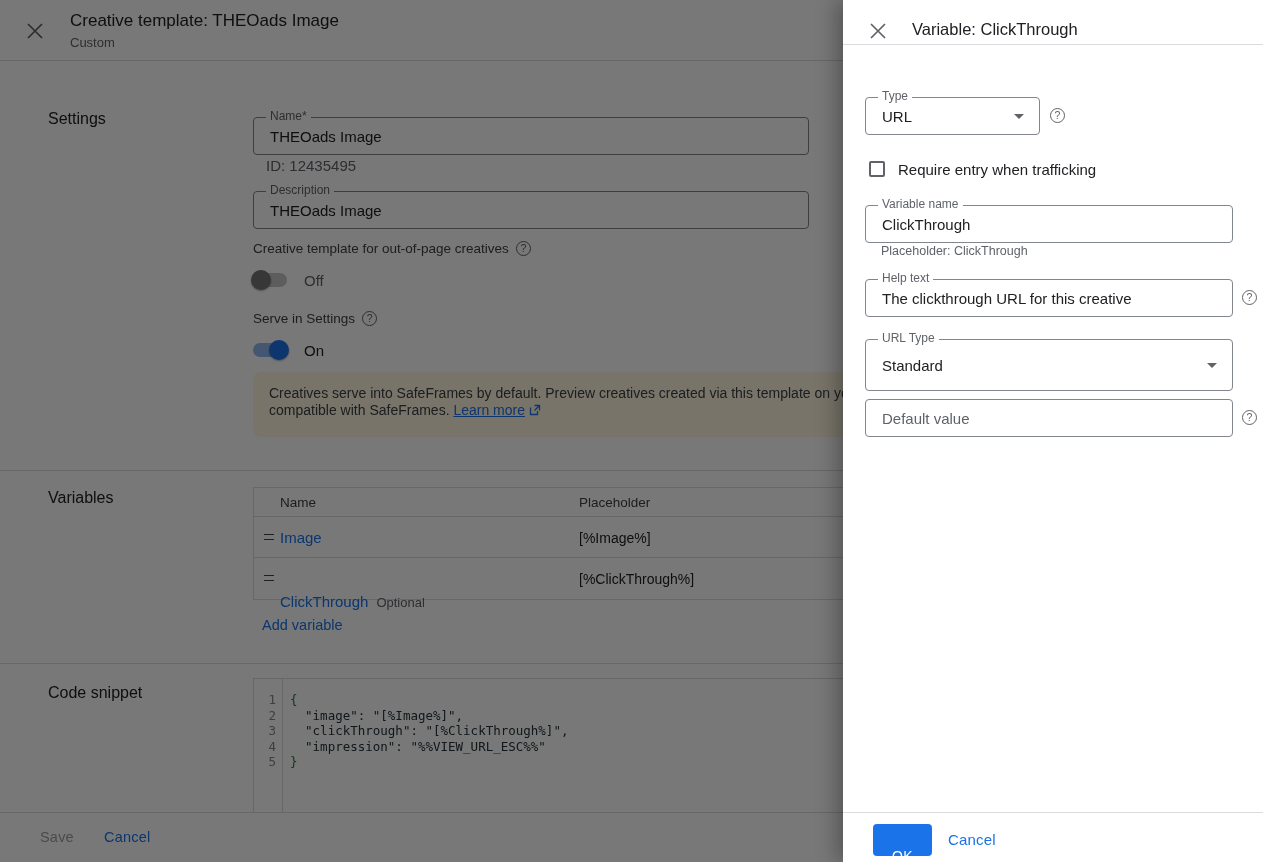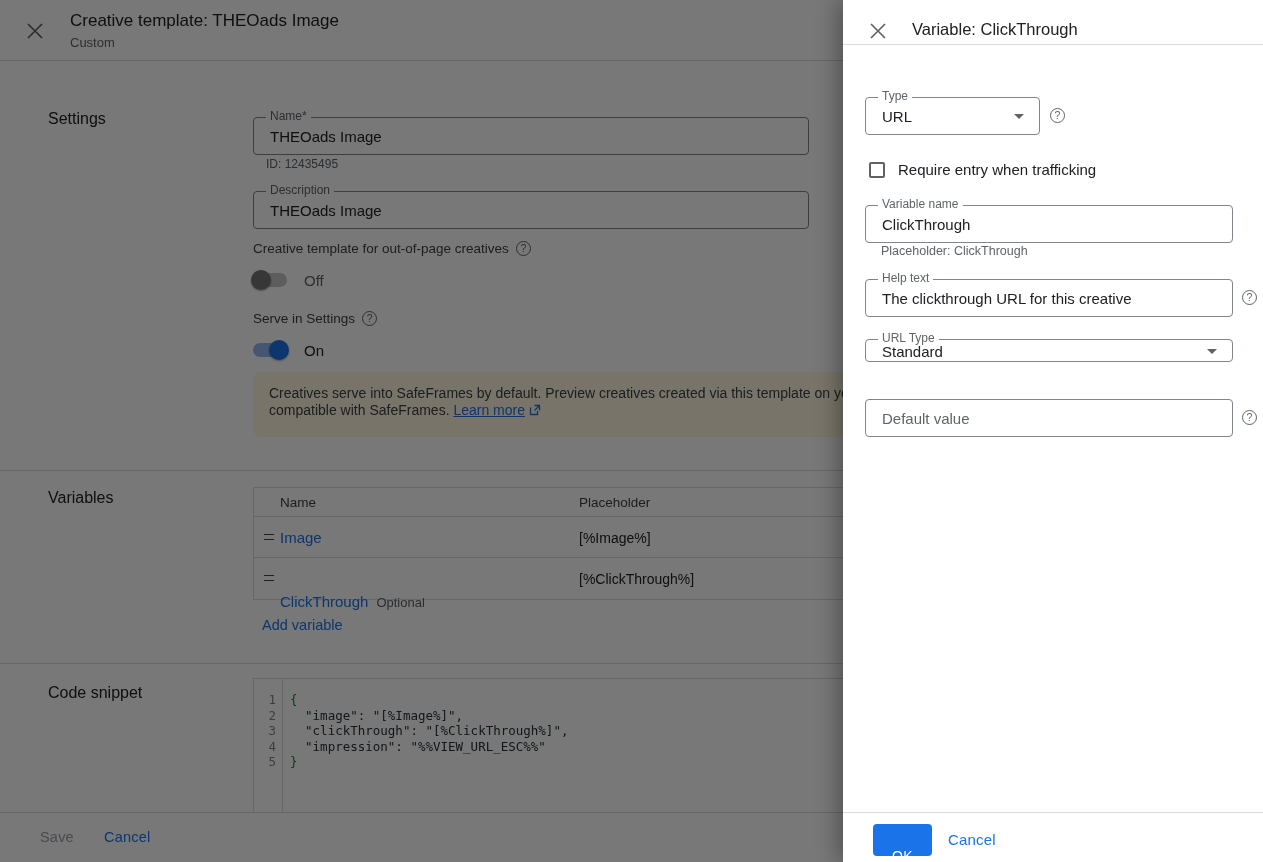--- a/index.html
+++ b/index.html
@@ -23,21 +23,21 @@
 
   .mfield { position:absolute; background:#fff; border:1px solid #80868b; border-radius:4px; }
   .mfield .flabel { position:absolute; top:-9px; left:12px; font-size:12px; color:#5f6368; background:#fff; padding:0 4px; white-space:nowrap; }
   .mfield .fvalue { position:absolute; left:16px; top:50%; transform:translateY(-50%); font-size:15px; color:#202124; white-space:nowrap; }
   .mfield .fvalue.ph { color:#5f6368; }
   .caret { width:0; height:0; border-left:5px solid transparent; border-right:5px solid transparent; border-top:5.5px solid #5f6368; }
   .mfield .caret { position:absolute; right:15px; top:50%; transform:translateY(-40%); }
 
   #f-name { left:253px; top:117px; width:556px; height:38px; }
   #f-desc { left:253px; top:191px; width:556px; height:38px; }
-  #id-helper { position:absolute; left:266px; top:157px; font-size:12px; color:#5f6368; }
+  #id-helper { position:absolute; left:266px; top:157px; font-size:15px; color:#5f6368; }
 
   .field-cap { position:absolute; display:flex; align-items:center; gap:7px; font-size:13.5px; color:#3c4043; }
   #lbl-oop { left:253px; top:241px; }
   #lbl-sf  { left:253px; top:311px; }
 
   .qicon { width:15px; height:15px; border-radius:50%; border:1.2px solid #5f6368; color:#5f6368;
            font-size:10.5px; line-height:13px; text-align:center; flex:none; }
   .qicon::before { content:"?"; }
 
   .toggle-row { position:absolute; display:flex; align-items:center; gap:17px; height:20px; }
@@ -96,29 +96,29 @@
 
   
   .side-panel { position:absolute; right:0; top:0; width:420px; height:862px; background:#fff; z-index:20;
                 box-shadow:-6px 0 20px rgba(0,0,0,.3); }
   .sp-header { position:absolute; left:0; top:0; width:100%; height:45px; border-bottom:1px solid #dadce0; background:#fff; }
   .sp-close { position:absolute; left:26px; top:22px; width:18px; height:18px; cursor:pointer; }
   .sp-title { position:absolute; left:69px; top:20px; font-size:16.5px; color:#202124; white-space:nowrap; }
 
   #p-type { left:22px; top:97px; width:175px; height:38px; }
   #p-type-help { position:absolute; left:207px; top:108px; cursor:pointer; }
-  .cb-row { position:absolute; left:26px; top:161px; display:flex; align-items:center; gap:13px; }
+  .cb-row { position:absolute; left:26px; top:161px; display:flex; gap:13px; }
   .cb-box { width:16px; height:16px; border:2px solid #5f6368; border-radius:2px; background:#fff; cursor:pointer; flex:none; }
   .cb-label { font-size:15px; color:#202124; }
 
   #p-varname { left:22px; top:205px; width:368px; height:38px; }
   #p-ph-helper { position:absolute; left:38px; top:244px; font-size:12.5px; color:#5f6368; }
   #p-helptext { left:22px; top:279px; width:368px; height:38px; }
   #p-helptext-help { position:absolute; left:399px; top:290px; cursor:pointer; }
-  #p-urltype { left:22px; top:339px; width:368px; height:23px; }
+  #p-urltype { left:22px; top:339px; width:368px; height:52px; }
   #p-default { left:22px; top:399px; width:368px; height:38px; }
   #p-default-help { position:absolute; left:399px; top:410px; cursor:pointer; }
   #p-sample { left:22px; top:459px; width:368px; height:38px; }
 
   .sp-footer { position:absolute; left:0; top:812px; width:100%; height:50px; border-top:1px solid #dadce0; background:#fff; }
   #ok-btn { position:absolute; left:30px; top:11px; height:32px; padding:16px 19px; background:#1a73e8; color:#fff;
             border:none; border-radius:4px; font-size:14px; font-weight:500; line-height:32px; letter-spacing:.3px;
             font-family:inherit; cursor:pointer; }
   #p-cancel { position:absolute; left:105px; top:18px; font-size:15px; font-weight:500; color:#1a73e8; letter-spacing:.2px; cursor:pointer; }
 </style>

